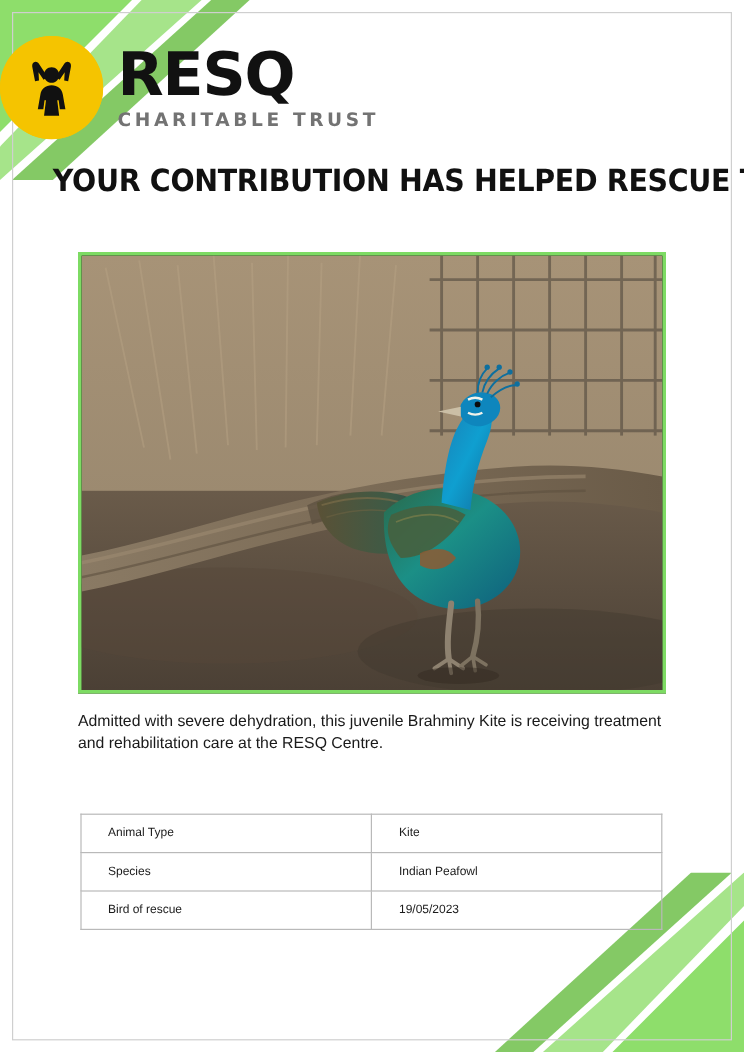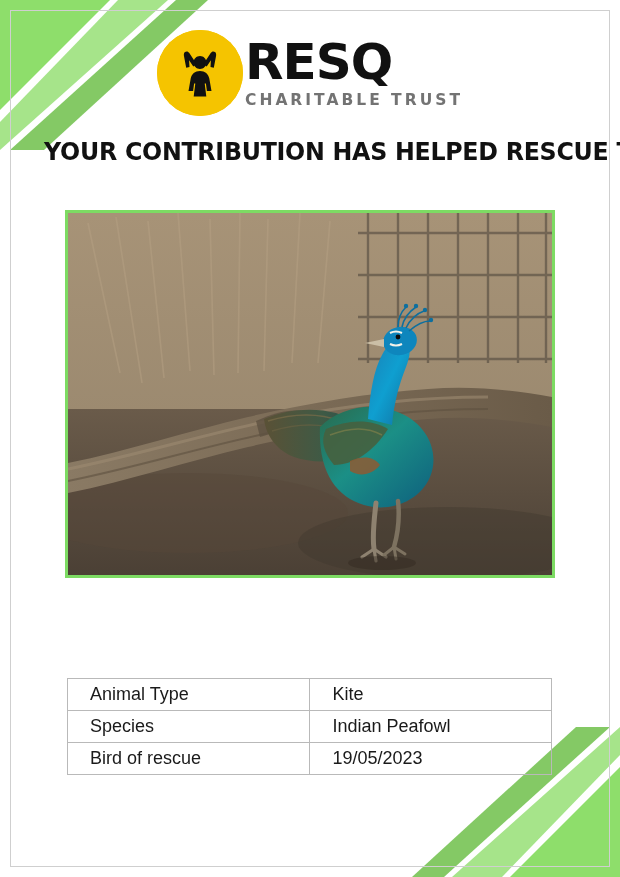--- a/index.html
+++ b/index.html
@@ -32,23 +32,23 @@
     left: 10px; top: 10px;
     width: 600px; height: 857px;
     border: 1px solid #cfcfcf;
   }
 
   
   .logo-block {
     position: absolute;
     top: 30px; left: 0; right: 0;
     display: flex;
-    justify-content: center;
+    justify-content: flex-start;
     align-items: center;
-    gap: 2px;
+    gap: 12px;
   }
   .logo-mark {
     width: 86px; height: 86px;
     border-radius: 50%;
     background: #f5c400;
     position: relative;
     flex: none;
   }
   .logo-mark .fig {
     position: absolute;
@@ -115,21 +115,21 @@
   
   .details {
     position: absolute;
     left: 67px; top: 678px;
     width: 485px;
     border-collapse: collapse;
   }
   .details tr { height: 32px; }
   .details td {
     border: 1px solid #b9b9b9;
-    font-size: 18px;
+    font-size: 10px;
     color: #1a1a1a;
     padding: 0 0 0 22px;
     vertical-align: middle;
   }
   .details td.key { width: 243px; }
   .details td.val { width: 242px; }
 </style>
 </head>
 <body>
 
@@ -287,20 +287,21 @@
         <path d="M306 336 L294 344 M306 336 L308 348 M306 336 L318 344" stroke="#8e8270" stroke-width="3.2" fill="none" stroke-linecap="round"></path>
         <path d="M326 334 L316 342 M326 334 L328 346 M326 334 L337 341" stroke="#7d7260" stroke-width="3" fill="none" stroke-linecap="round"></path>
 
         <ellipse cx="314" cy="350" rx="34" ry="7" fill="#30291f" opacity="0.45"></ellipse>
       </g>
 
       <rect x="0" y="0" width="484" height="362" fill="none"></rect>
     </svg>
   </div>
 
+  <div class="caption">Admitted with severe dehydration, this juvenile Brahminy Kite is receiving treatment and rehabilitation care at the RESQ Centre.</div>
 
   <table class="details">
     <tbody>
       <tr>
         <td class="key">Animal Type</td>
         <td class="val">Kite</td>
       </tr>
       <tr>
         <td class="key">Species</td>
         <td class="val">Indian Peafowl</td>

